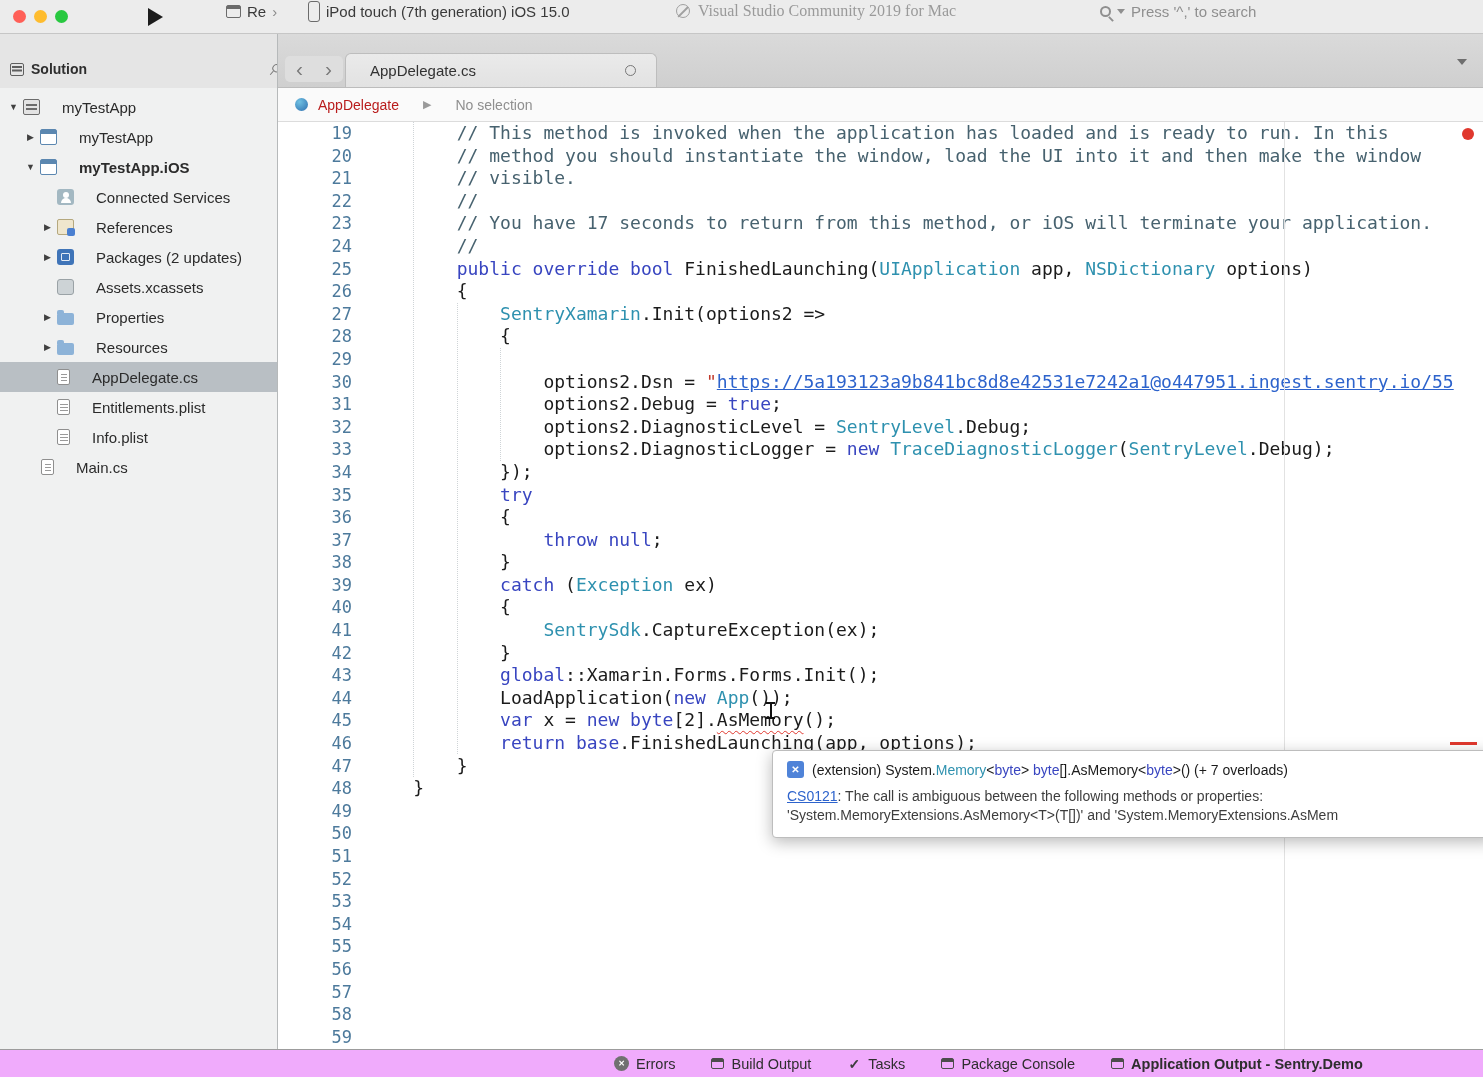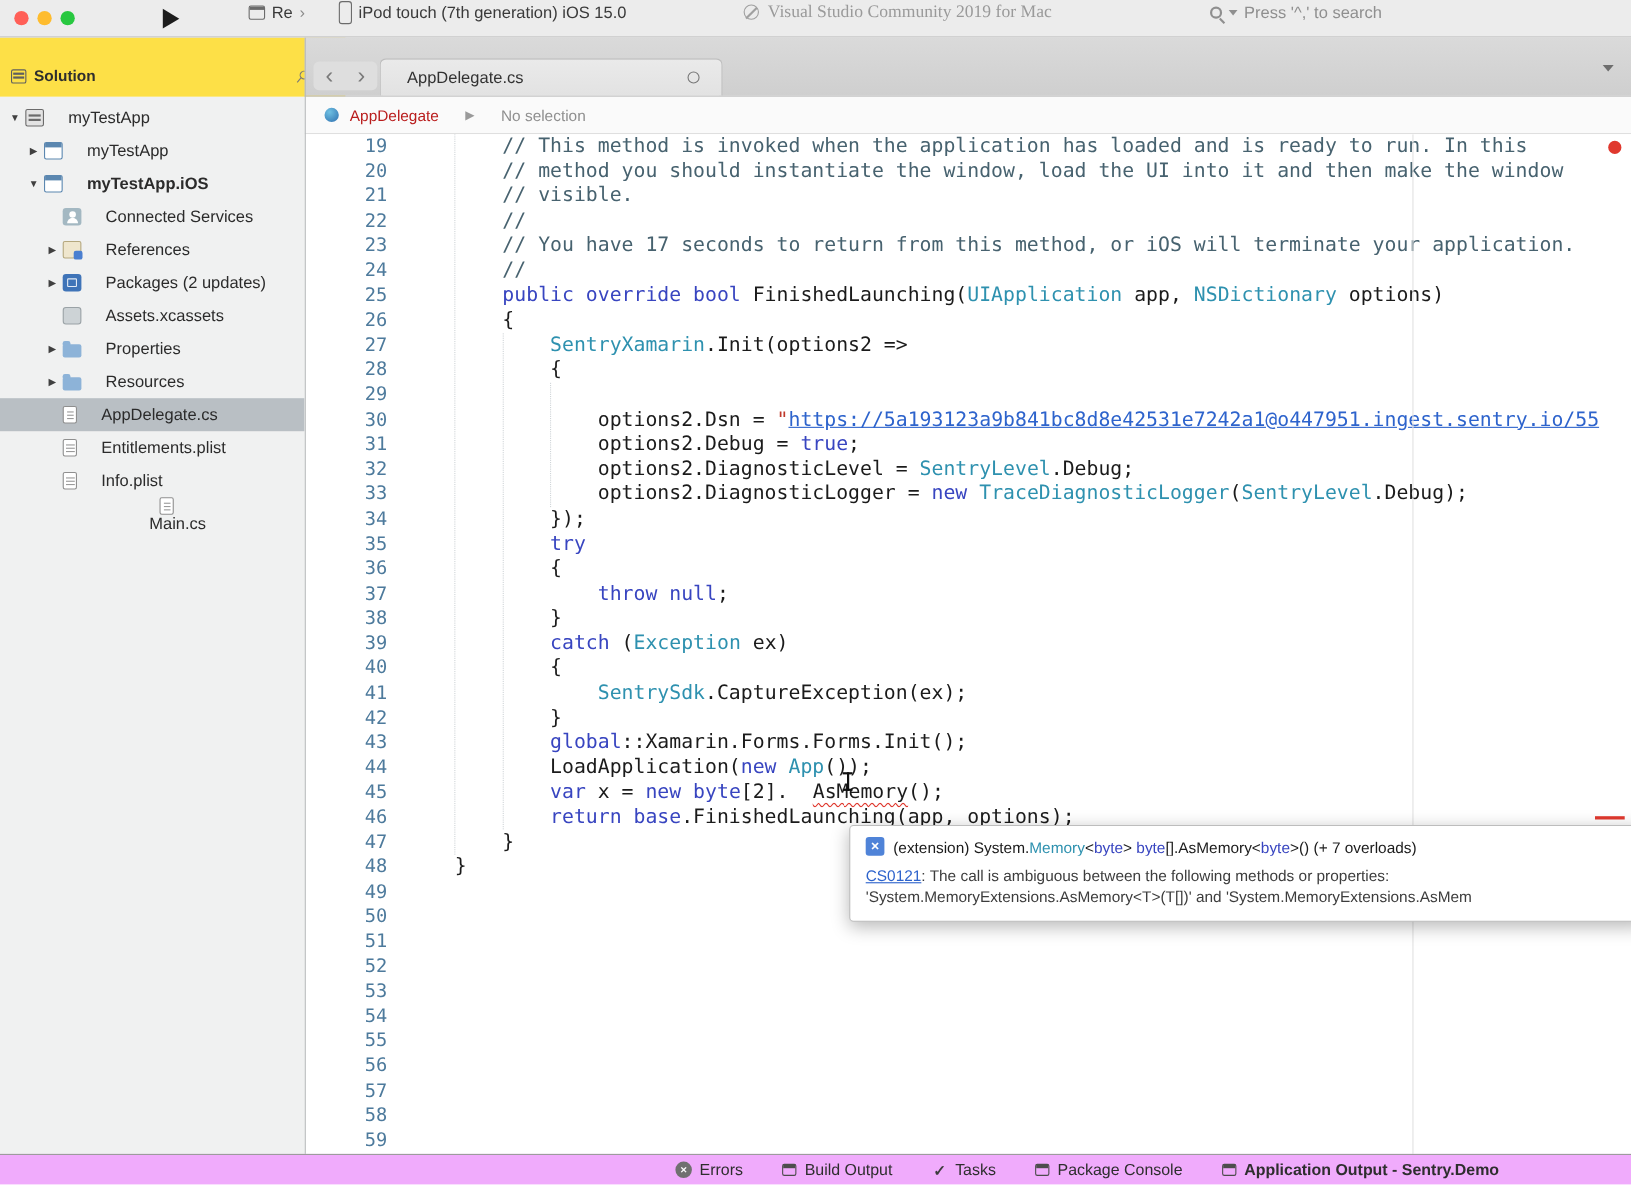--- a/index.html
+++ b/index.html
@@ -21,21 +21,21 @@
   .phone-ic { width:12px; height:21px; border:1.5px solid #6b6b6b; border-radius:3px; }
   .app-title { left:676px; color:#9a9a9a; font-size:16px; gap:8px;font-family:Liberation Serif, serif; }
   .mute-ic { width:14px; height:14px; border:1.6px solid #a0a0a0; border-radius:50%; position:relative; }
   .mute-ic::before { content:''; position:absolute; left:-1px; top:5.5px; width:14px; height:1.6px; background:#a0a0a0; transform:rotate(-45deg); }
   .search-tok { left:1100px; color:#8f8f8f; font-size:15px; cursor:text; }
   .mag-ic { width:11px; height:11px; border:2px solid #8f8f8f; border-radius:50%; position:relative; }
   .mag-ic::after { content:''; position:absolute; left:8px; top:8px; width:2px; height:6px; background:#8f8f8f; transform:rotate(-45deg); }
   .caret-down { width:0; height:0; border:4px solid transparent; border-top:5px solid #8f8f8f; margin-top:4px; }
 
   
-  .pad-header { position:absolute; left:0; top:34px; width:314px; height:54px; background:#fde047; display:flex; align-items:center; padding:16px 10px 0 10px; }
+  .pad-header { position:absolute; left:0; top:34px; width:314px; height:54px; background:#e5e5e5; display:flex; align-items:center; padding:16px 10px 0 10px; }
   .pad-title { font-size:14px; font-weight:bold; color:#2e2e2e; flex:1; }
   .pad-icon { width:14px; height:13px; border:1.5px solid #5f5f5f; border-radius:2px; position:relative; margin-right:7px; }
   .pad-icon::before { content:''; position:absolute; left:1px; top:2.5px; right:1px; height:1.5px; background:#5f5f5f; box-shadow:0 3.5px 0 #5f5f5f; }
   .pin-icon { position:relative; width:14px; height:15px; transform:rotate(40deg); margin-right:8px; cursor:pointer; }
   .pin-icon::before { content:''; position:absolute; left:3.5px; top:1px; width:6px; height:6px; border:1.6px solid #787878; border-radius:50%; }
   .pin-icon::after { content:''; position:absolute; left:6.6px; top:9px; width:1.7px; height:5px; background:#787878; }
   .pad-close { color:#787878; font-size:13px; cursor:pointer; padding:2px; }
 
   .tabstrip { position:absolute; left:277px; right:0; top:34px; height:54px; background:linear-gradient(#dadada,#cfcfcf); border-bottom:1px solid #bcbcbc; }
   .nav-pill { position:absolute; left:8px; top:22px; width:58px; height:26px; background:#dedede; border-radius:5px; display:flex; align-items:center; justify-content:space-around; }
@@ -83,21 +83,21 @@
   .code-area { position:absolute; left:277px; right:0; top:122px; bottom:28px; background:#fff; overflow:hidden; font-family:"DejaVu Sans Mono", monospace; }
   .code-line { height:22.6px; line-height:22.6px; display:flex; }
   .ln { width:93px; padding-right:18px; text-align:right; color:#4d7a9c; font-size:17px; flex:none; }
   .code-text { white-space:pre; font-size:18px; }
   .tok-p { color:var(--c-plain,#1b1b1b); }
   .tok-k { color:var(--c-keyword,#3845c0); }
   .tok-t { color:var(--c-type,#2e91af); }
   .tok-c { color:var(--c-comment,#47626f); }
   .tok-s { color:var(--c-string,#c0392b); }
   .tok-u { color:var(--c-link,#2d63cc); text-decoration:underline; cursor:pointer; }
-  .tok-e { color:var(--c-plain,#1b1b1b); text-decoration:underline wavy var(--c-error,#df372d); text-underline-offset:4px; text-decoration-thickness:1px;margin-left:22px; }
+  .tok-e { color:var(--c-plain,#1b1b1b); text-decoration:underline wavy var(--c-error,#df372d); text-underline-offset:4px; text-decoration-thickness:1px; }
   .guide { position:absolute; width:0; border-left:1px dotted #cfd4d7; }
   .g1 { left:136px; top:0; height:655px; }
   .g2 { left:180px; top:181px; height:451px; }
   .g3 { left:223px; top:226px; height:113px; }
   .col-ruler { position:absolute; left:1007px; top:0; bottom:0; width:0; border-left:1px solid #e2e2e2; }
   .err-dot { position:absolute; right:9px; top:6px; width:12px; height:12px; border-radius:50%; background:#e0382e; cursor:pointer; }
   .err-dash { position:absolute; right:6px; top:620px; width:27px; height:3px; background:#e0382e; cursor:pointer; }
   .mouse-cursor { position:absolute; left:489px; top:580px; width:9px; height:17px;
       background:linear-gradient(#111,#111) top center/9px 2px no-repeat,
                  linear-gradient(#111,#111) bottom center/9px 2px no-repeat,
@@ -236,21 +236,21 @@
       <div class="tree-row" style="padding-left: 40px;">
         <span class="tri"></span>
         <span class="titem-icon icon-plist"></span>
         <span class="titem-label">Entitlements.plist</span>
       </div>
       <div class="tree-row" style="padding-left: 40px;">
         <span class="tri"></span>
         <span class="titem-icon icon-plist"></span>
         <span class="titem-label">Info.plist</span>
       </div>
-      <div class="tree-row" style="padding-left: 24px; flex-direction: column;">
+      <div class="tree-row" style="padding-left: 24px;">
         <span class="tri"></span>
         <span class="titem-icon icon-csfile"></span>
         <span class="titem-label">Main.cs</span>
       </div>
     </div>
   <div class="side-border"></div>
 
   <div class="code-area">
     <div class="guide g1"></div>
     <div class="guide g2"></div>

